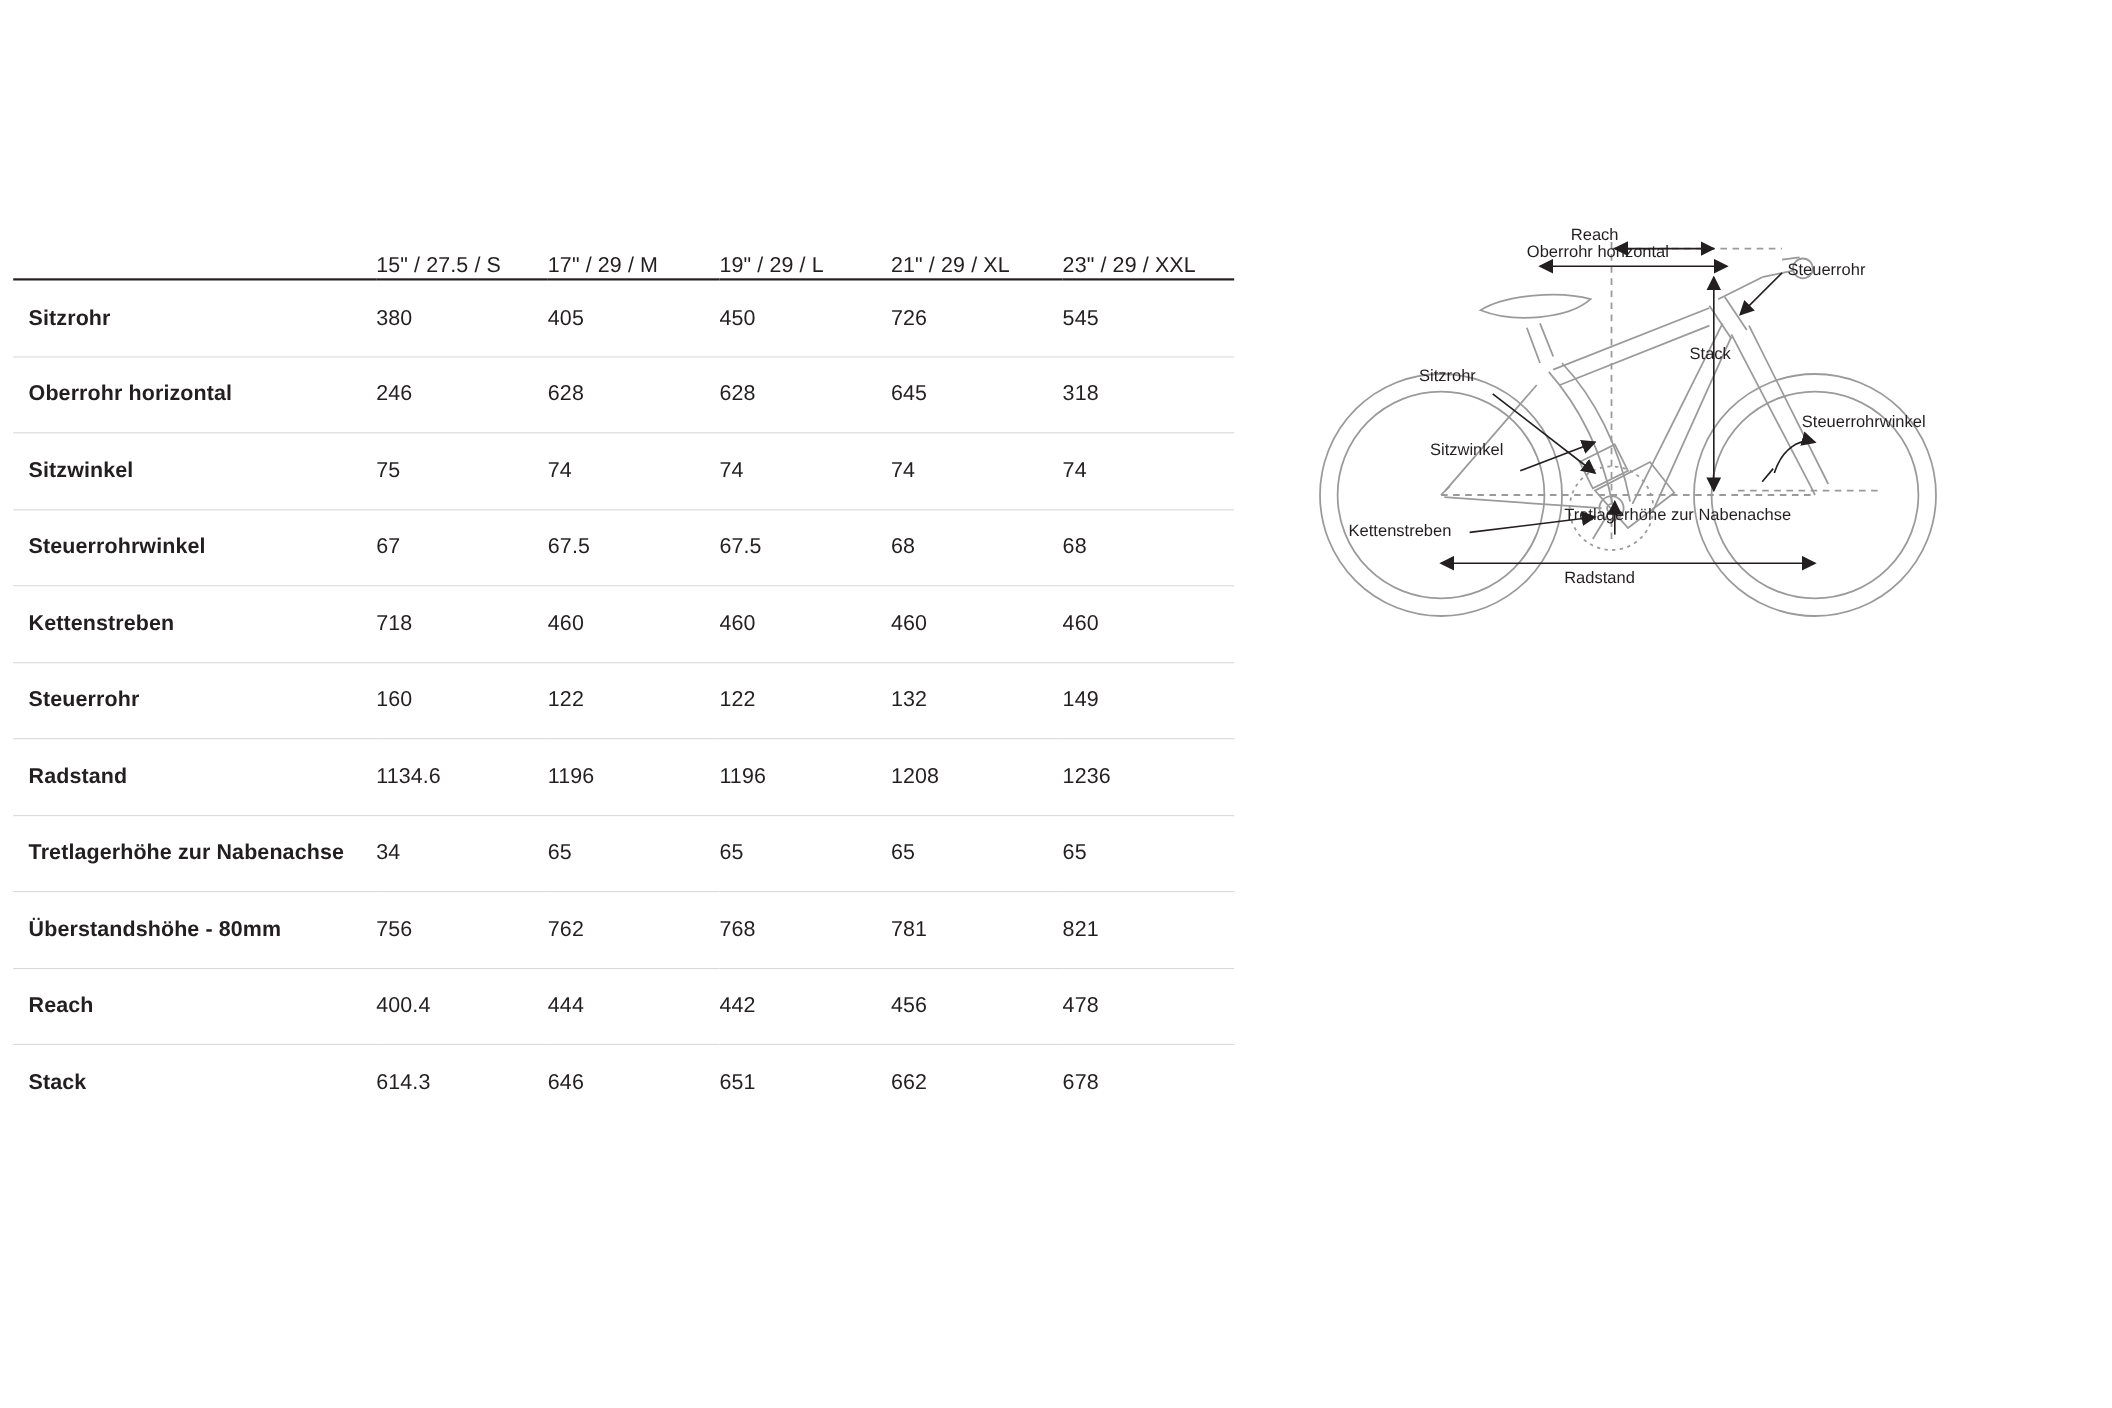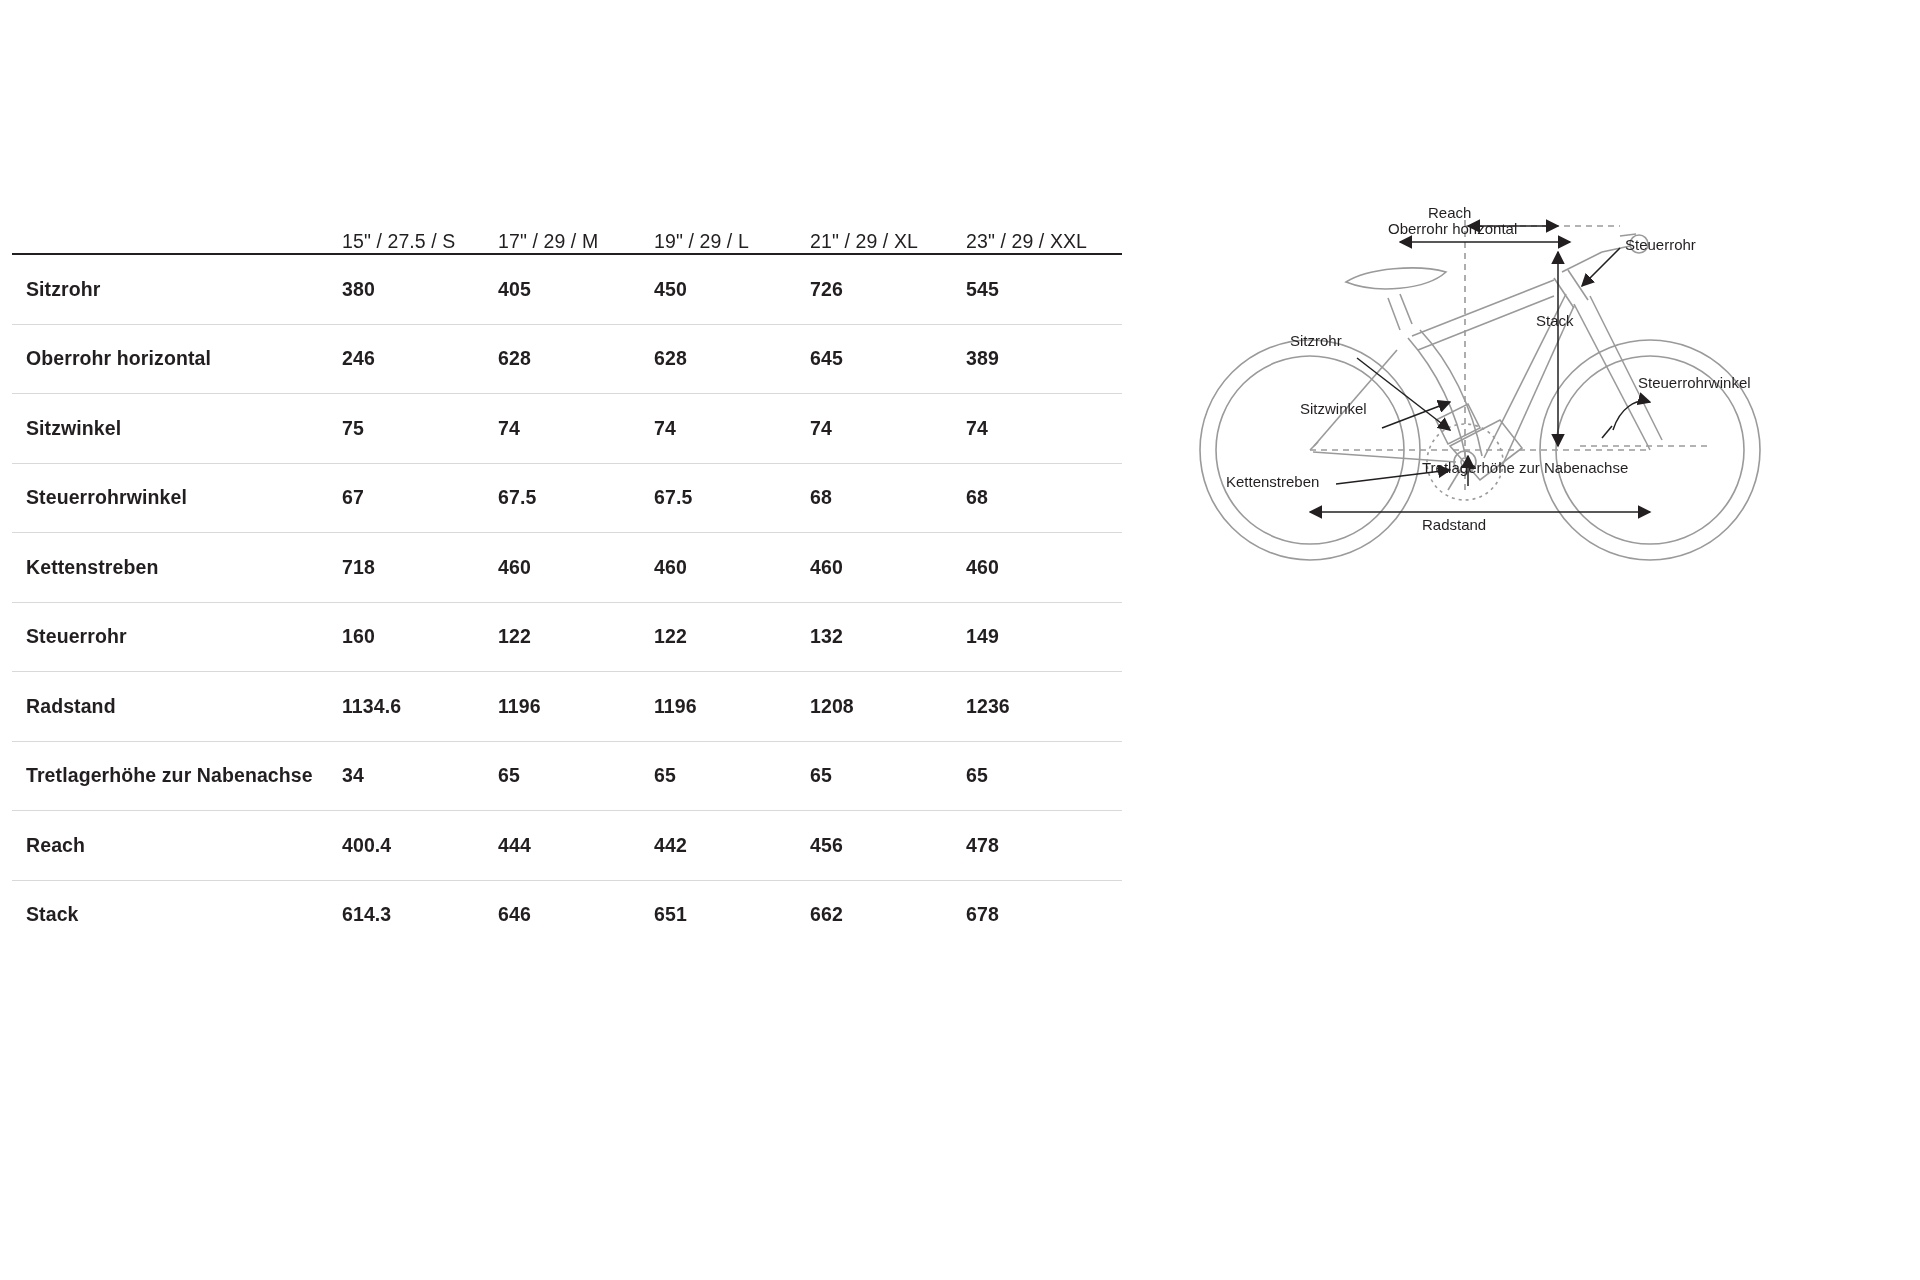--- a/index.html
+++ b/index.html
@@ -60,21 +60,21 @@
   tbody td {
     height: 68.5px;
     font-size: 19.5px;
     letter-spacing: 0.1px;
   }
   tbody td.row-label {
     font-weight: bold;
     padding-left: 14px;
   }
   tbody td.val {
-    font-weight: bold;
+    font-weight: normal;
   }
 
   
   .diagram {
     position: absolute;
     left: 1150px;
     top: 190px;
     width: 740px;
     height: 470px;
   }
@@ -120,21 +120,21 @@
           <td class="val">450</td>
           <td class="val">726</td>
           <td class="val">545</td>
         </tr>
         <tr>
           <td class="row-label">Oberrohr horizontal</td>
           <td class="val">246</td>
           <td class="val">628</td>
           <td class="val">628</td>
           <td class="val">645</td>
-          <td class="val">389</td>
+          <td class="val">318</td>
         </tr>
         <tr>
           <td class="row-label">Sitzwinkel</td>
           <td class="val">75</td>
           <td class="val">74</td>
           <td class="val">74</td>
           <td class="val">74</td>
           <td class="val">74</td>
         </tr>
         <tr>
@@ -169,20 +169,28 @@
           <td class="val">1208</td>
           <td class="val">1236</td>
         </tr>
         <tr>
           <td class="row-label">Tretlagerhöhe zur Nabenachse</td>
           <td class="val">34</td>
           <td class="val">65</td>
           <td class="val">65</td>
           <td class="val">65</td>
           <td class="val">65</td>
+        </tr>
+        <tr>
+          <td class="row-label">Überstandshöhe - 80mm</td>
+          <td class="val">756</td>
+          <td class="val">762</td>
+          <td class="val">768</td>
+          <td class="val">781</td>
+          <td class="val">821</td>
         </tr>
         <tr>
           <td class="row-label">Reach</td>
           <td class="val">400.4</td>
           <td class="val">444</td>
           <td class="val">442</td>
           <td class="val">456</td>
           <td class="val">478</td>
         </tr>
         <tr>

